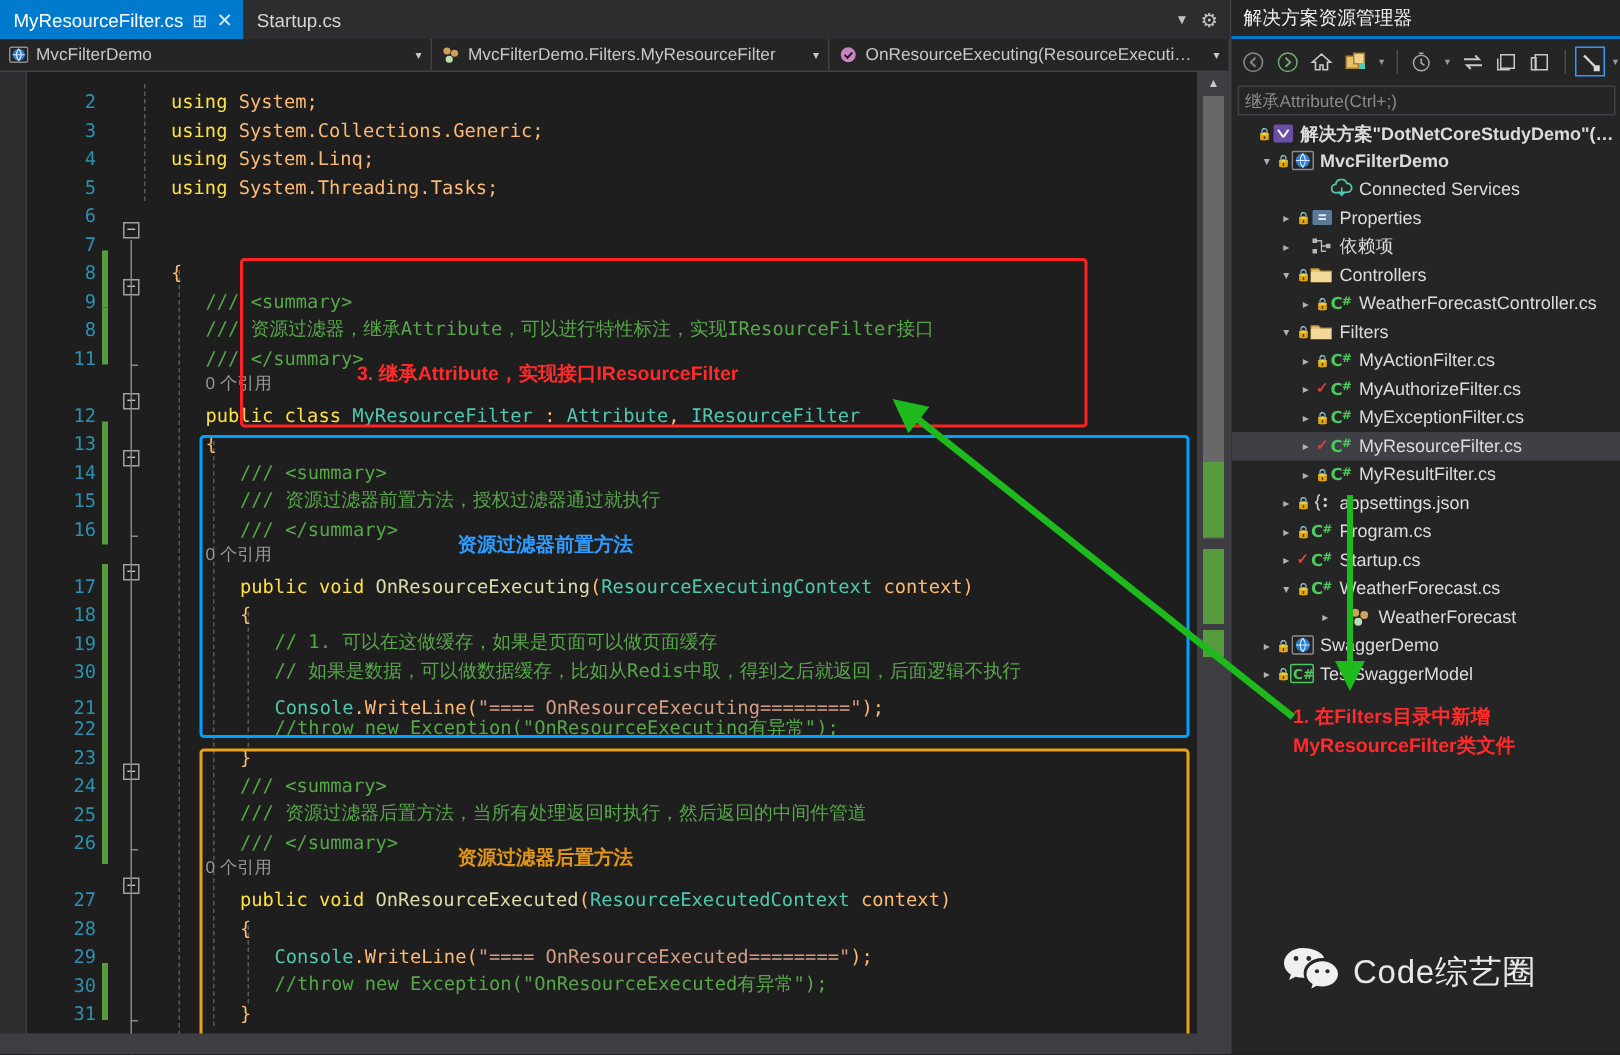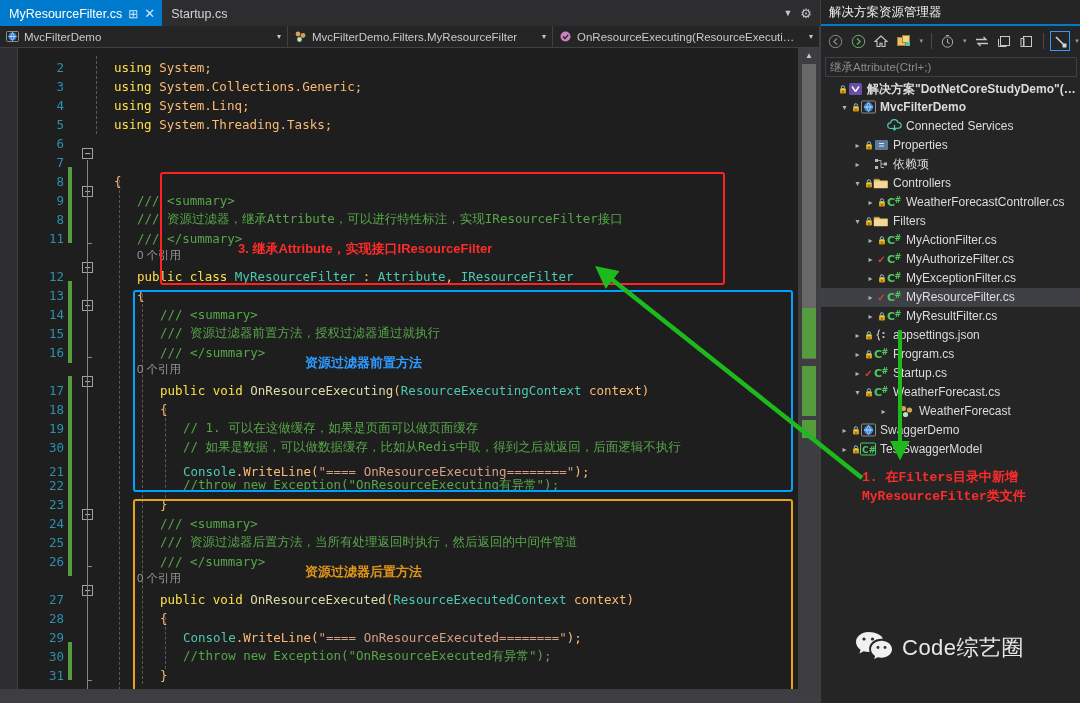--- a/index.html
+++ b/index.html
@@ -188,21 +188,21 @@
   .tcheck { width: 9px; flex: 0 0 9px; color: #d9433f; font-size: 10px; text-align: center; font-weight: bold;}
   .tico { width: 16px; flex: 0 0 16px; display: flex; align-items: center; justify-content: center; }
   .tlabel { padding-left: 4px; overflow: hidden; text-overflow: ellipsis; }
   .tlabel.bold { font-weight: bold; }
 
   
   .overlay { position: absolute; left: 0; top: 0; width: 1080px; height: 703px; pointer-events: none; }
 
   .note-red {
     position: absolute; color: #ff2b2b; font-size: 13px; font-weight: bold;
-    font-family: Liberation Mono, monospace; line-height: 19px;
+    font-family: Liberation Sans, sans-serif; line-height: 19px;
   }
 
   
   .watermark {
     position: absolute; left: 855px; top: 630px;
     display: flex; align-items: center; gap: 9px;
     color: #e8e8e8; font-size: 22px; letter-spacing: 0.5px;
   }
 </style>
 </head>

